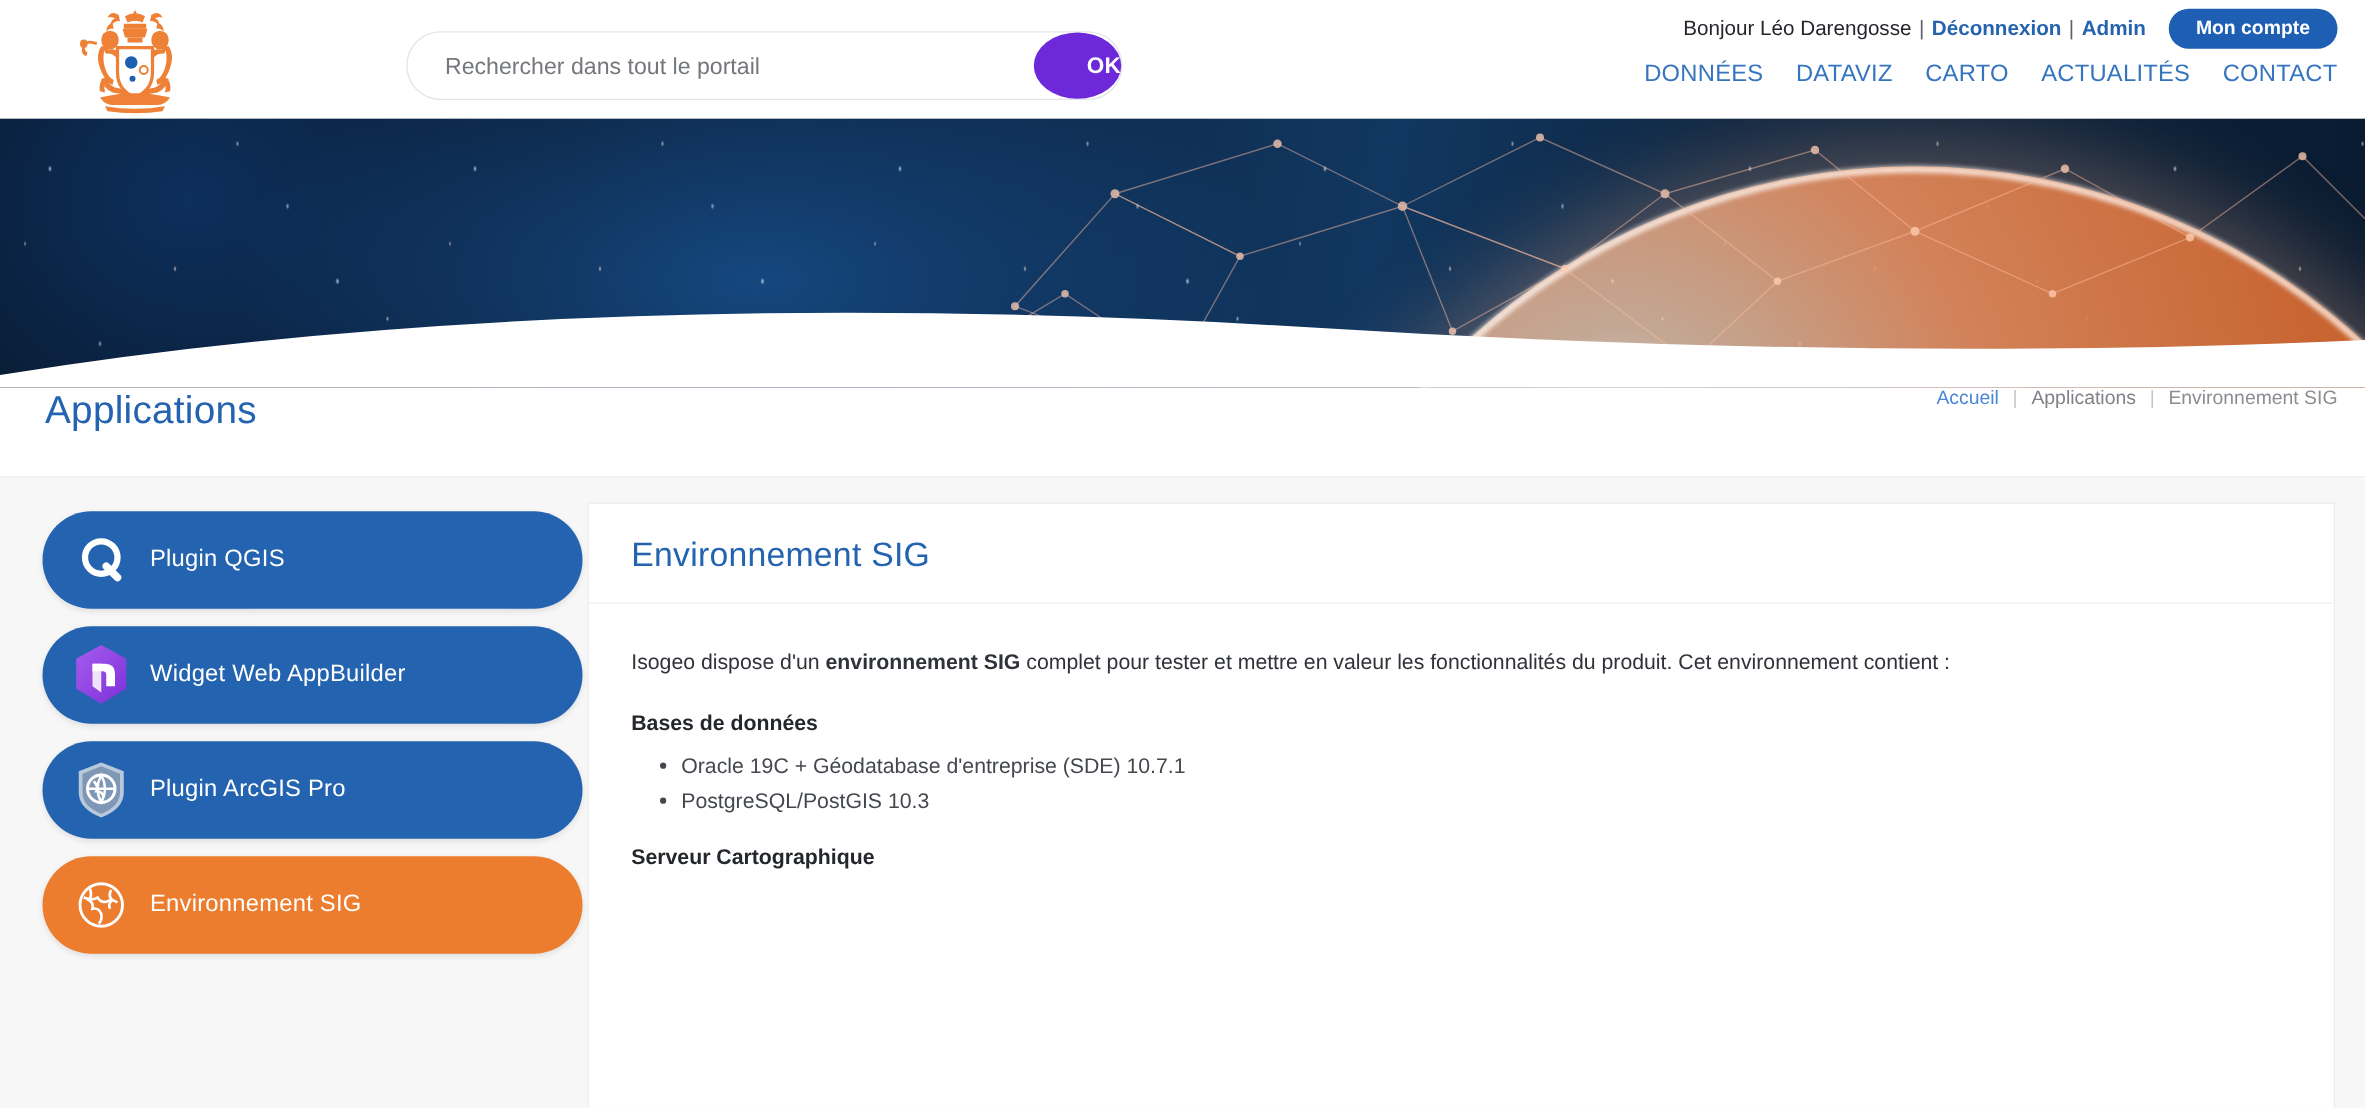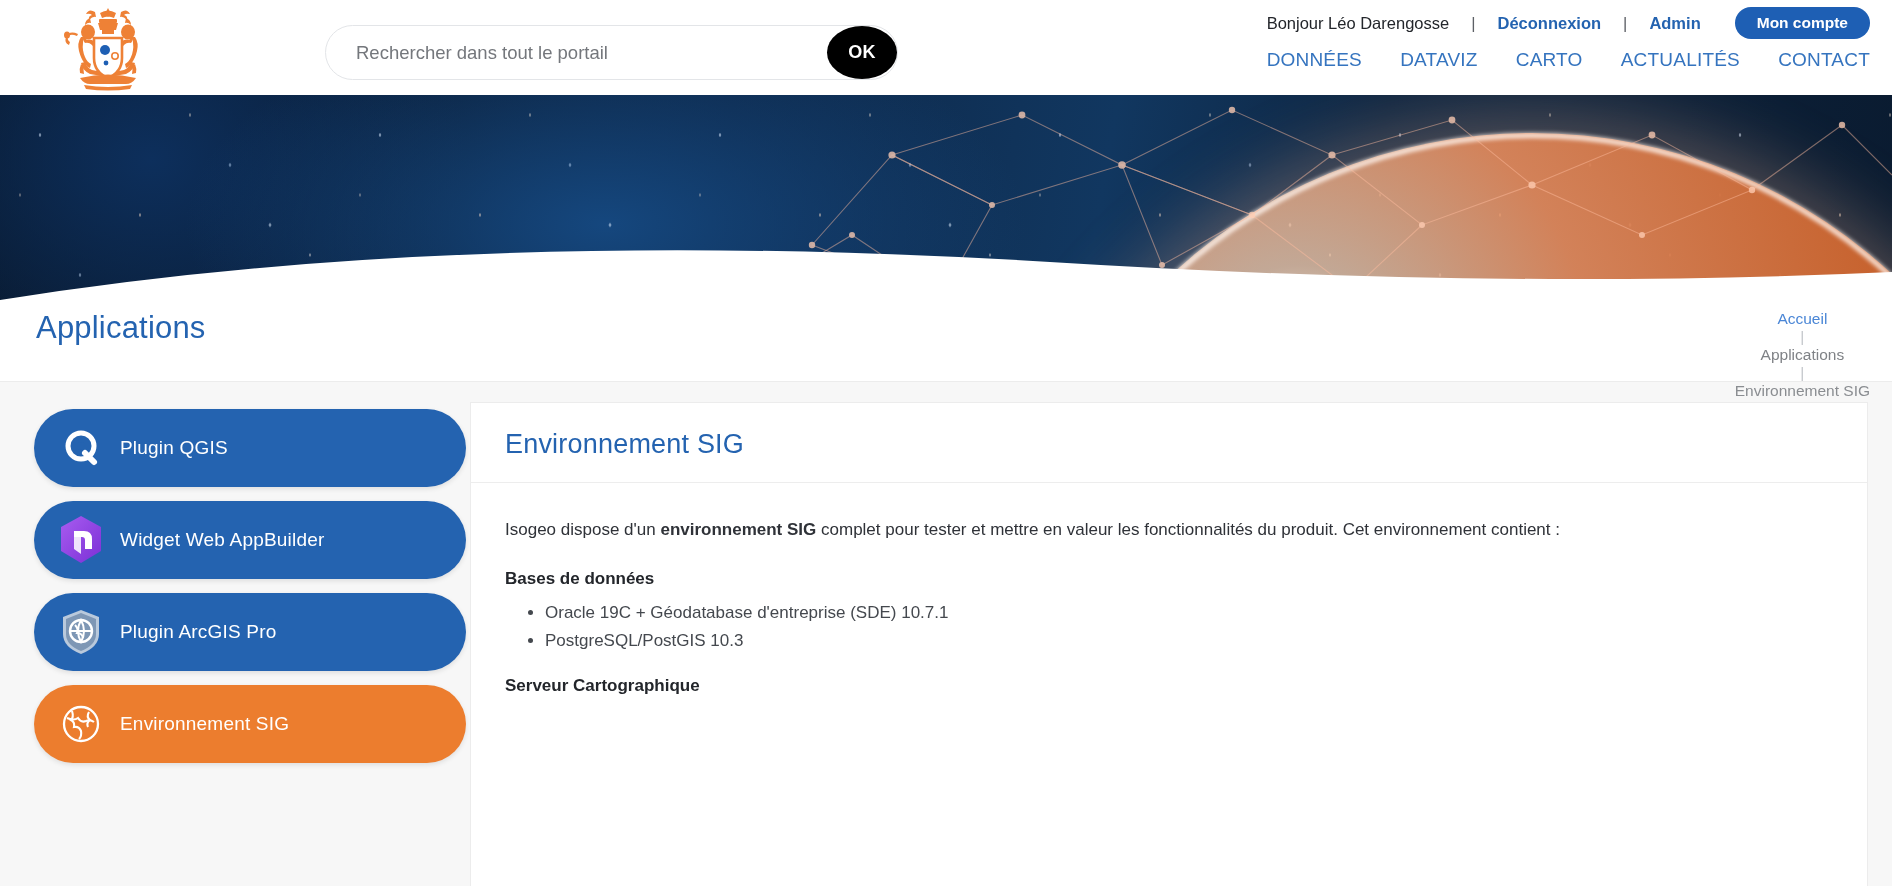--- a/index.html
+++ b/index.html
@@ -55,40 +55,41 @@
   }
   .search-field::placeholder { color: #74777c; opacity: 1; }
   .ok-button {
     position: absolute;
     right: 1px;
     top: 1px;
     width: 70px;
     height: 53px;
     border: none;
     border-radius: 50%;
-    background: #000000;
+    background: #6d28d9;
     color: #ffffff;
     font-family: "Liberation Sans", sans-serif;
     font-size: 18px;
     font-weight: 600;
     cursor: pointer;
     letter-spacing: .3px;
+    text-align: right;
   }
 
   .account-zone {
     margin-left: auto;
     padding-right: 22px;
     padding-top: 7px;
     text-align: right;
   }
   .account-row1 {
     display: flex;
     align-items: center;
     justify-content: flex-end;
-    gap: 16px;
+    gap: 0;
     font-size: 16.5px;
     white-space: nowrap;
   }
   .greeting { color: #23262b; }
   .sep-pipe { color: #5d6066; padding: 0 6px; }
   .acct-link { color: #2463b0; text-decoration: none; cursor: pointer; font-weight: bold; }
   .mon-compte {
     margin-left: 18px;
     background: #1e5fb4;
     color: #ffffff;
@@ -204,21 +205,20 @@
     font-weight: 400;
     color: #2463b0;
     letter-spacing: .2px;
   }
   .breadcrumb {
     margin-left: auto;
     display: flex;
     align-items: center;
     font-size: 15.5px;
     white-space: nowrap;
-    flex-direction: column;
   }
   .breadcrumb .crumb-link { color: #4a86d6; text-decoration: none; cursor: pointer; }
   .breadcrumb .crumb-mid { color: #7f8286; cursor: pointer; text-decoration: none; }
   .breadcrumb .crumb-cur { color: #8a8d91; }
   .breadcrumb .crumb-sep { color: #c3c6ca; padding: 0 11px; }
 
   
   .content {
     display: flex;
     background: #f7f7f7;

